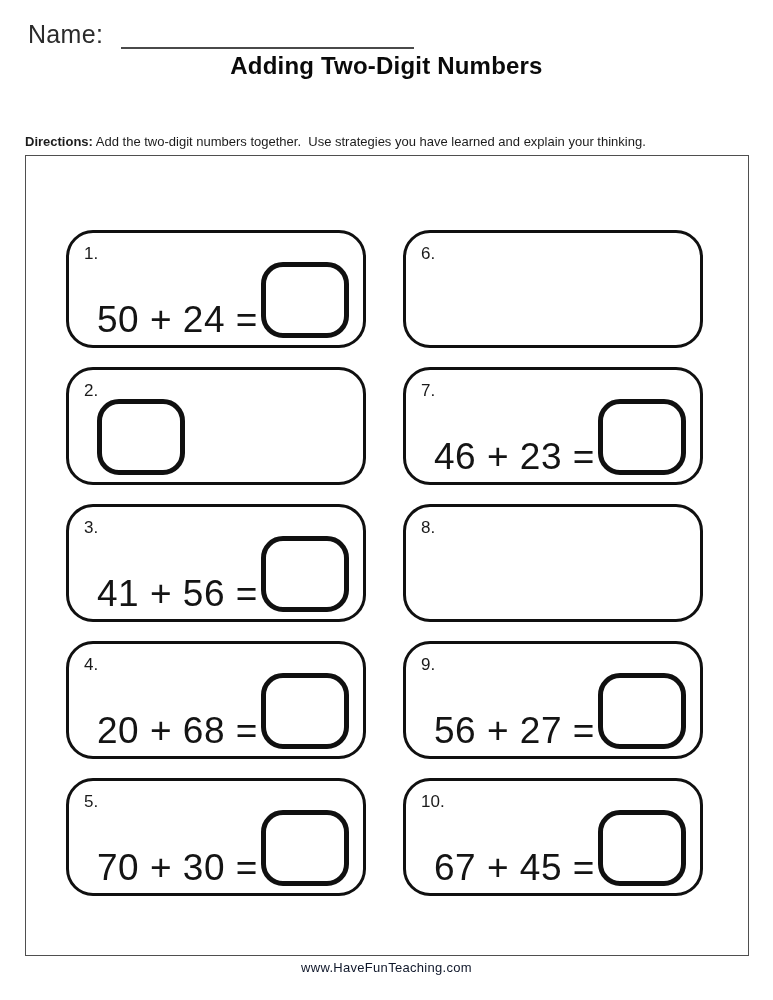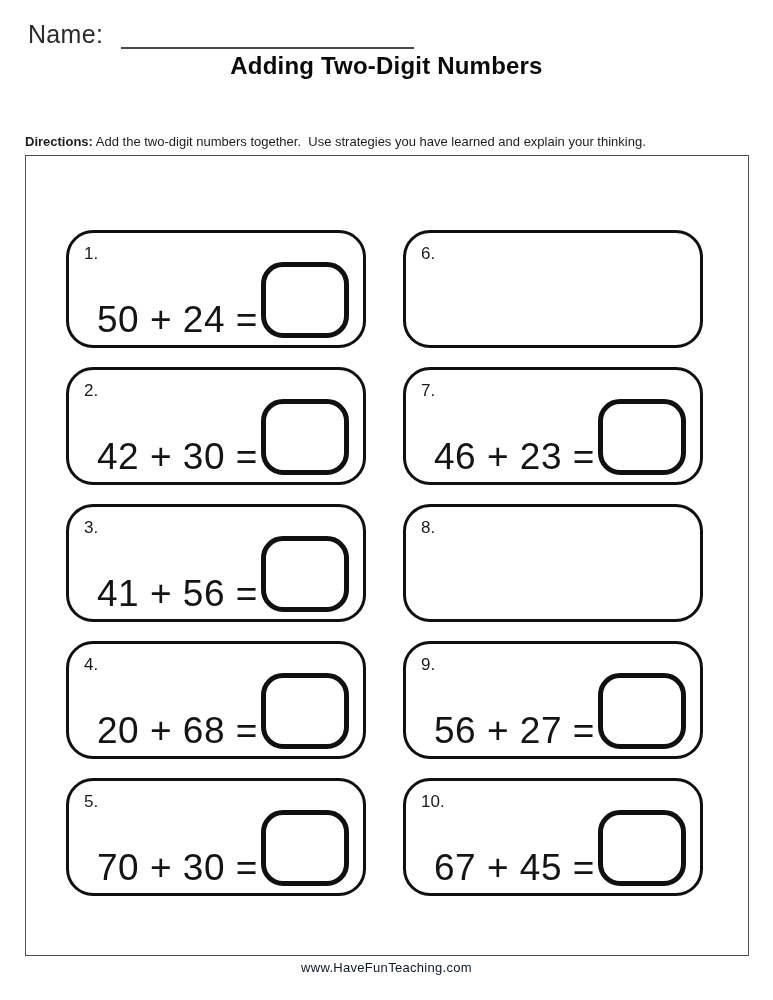--- a/index.html
+++ b/index.html
@@ -133,21 +133,20 @@
     <span class="num">1.</span>
     <div class="row">
       <span class="expr">50 + 24 =</span>
       <span class="answer-box"></span>
     </div>
   </div>
 
   <div class="card">
     <span class="num">2.</span>
     <div class="row">
-      <span class="expr">42 + 30 =</span>
       <span class="answer-box"></span>
     </div>
   </div>
 
   <div class="card">
     <span class="num">3.</span>
     <div class="row">
       <span class="expr">41 + 56 =</span>
       <span class="answer-box"></span>
     </div>

